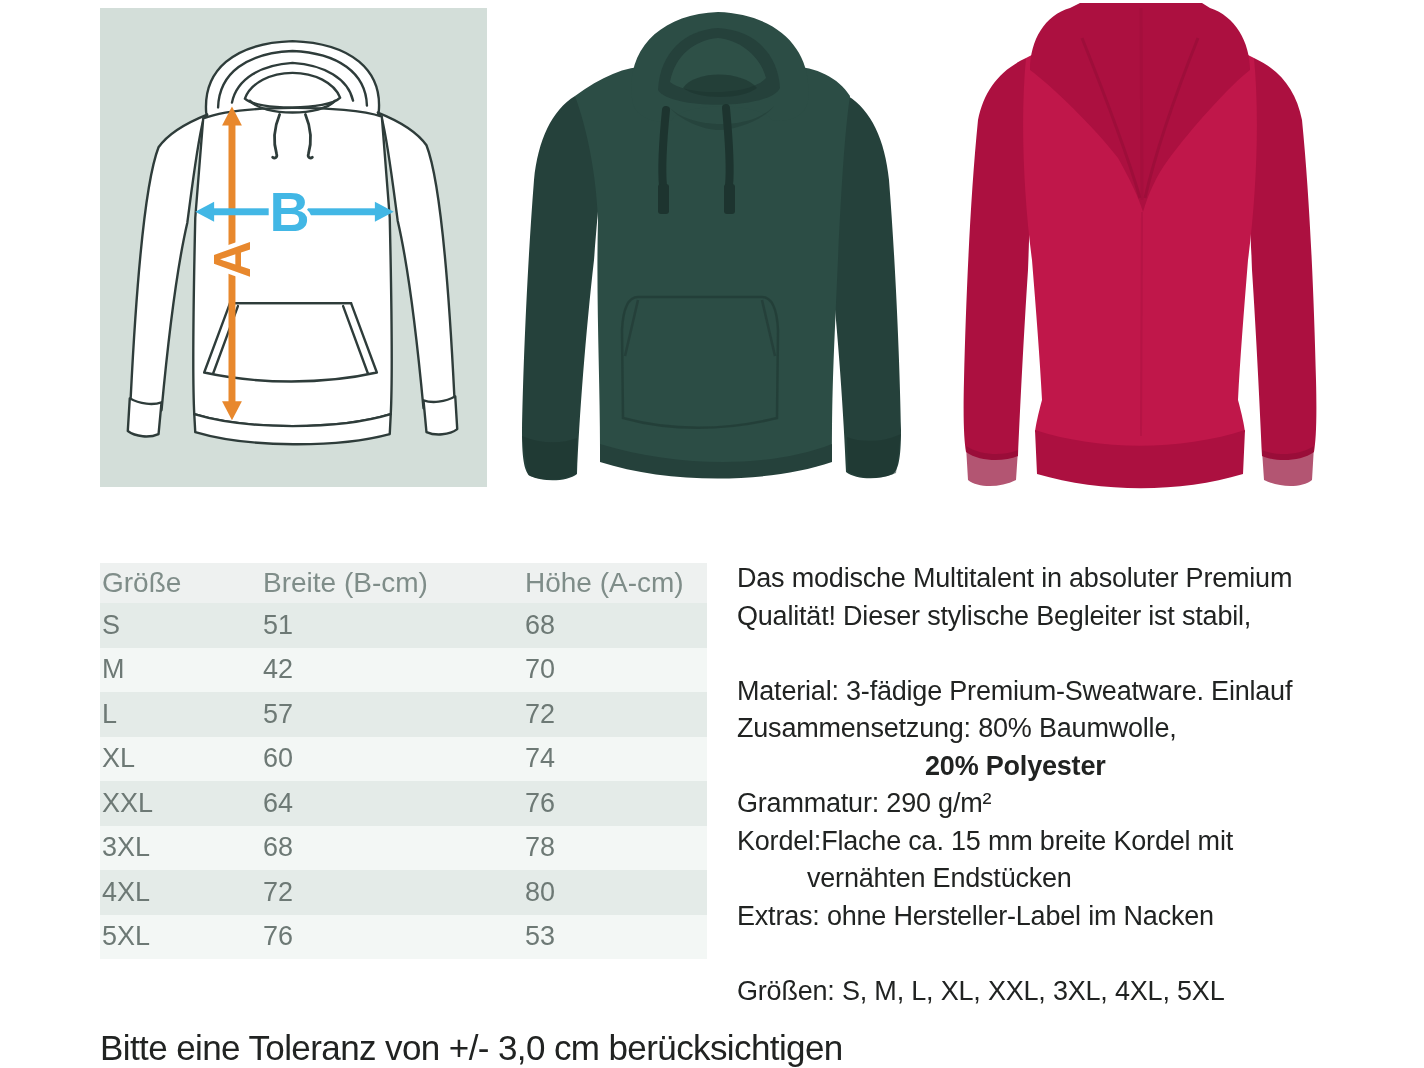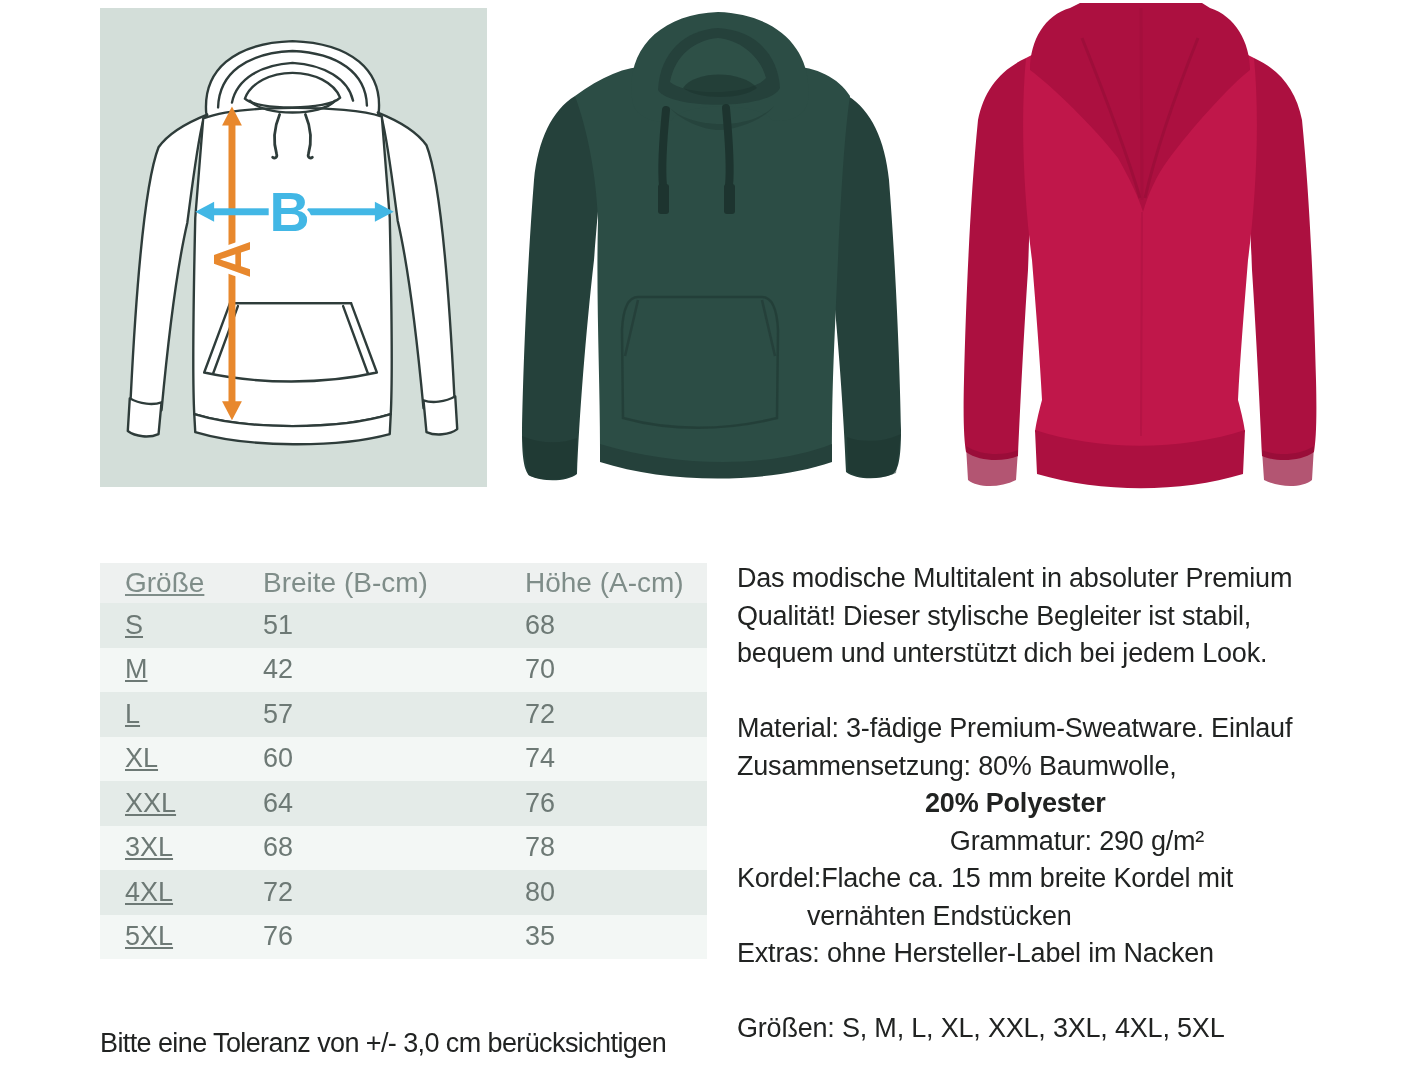--- a/index.html
+++ b/index.html
@@ -19,32 +19,32 @@
   .size-table{position:absolute;left:100px;top:563px;width:607px;border-collapse:collapse;
               table-layout:fixed;}
   .size-table col:nth-child(1){width:163px;}
   .size-table col:nth-child(2){width:262px;}
   .size-table col:nth-child(3){width:182px;}
   .size-table th{height:40px;background:var(--table-header-bg,#eef1f0);
                  color:var(--table-header-text,#7f8d89);font-size:28px;font-weight:400;
                  text-align:left;vertical-align:middle;padding:0;}
   .size-table td{height:44.5px;font-size:27px;color:var(--table-text,#6d7975);
                  vertical-align:middle;padding:0;}
-  .size-table th:first-child,.size-table td:first-child{padding-left:25px;text-decoration:underline;}
+  .size-table th:first-child,.size-table td:first-child{padding-left:2px;}
   .size-table tbody tr:nth-child(odd){background:var(--row-green,#e4ebe8);}
   .size-table tbody tr:nth-child(even){background:var(--row-light,#f3f7f5);}
 
   
   .description{position:absolute;left:737px;top:553px;width:680px;
                color:var(--body-text,#212322);font-size:27px;letter-spacing:-0.2px;}
   .desc-line{height:37.5px;line-height:37.5px;white-space:nowrap;}
 
   
   .tolerance-note{position:absolute;left:100px;top:1028px;
-                  color:var(--body-text,#212322);font-size:27px;letter-spacing:-0.6px;
+                  color:var(--body-text,#212322);font-size:35px;letter-spacing:-0.6px;
                   white-space:nowrap;}
 </style>
 </head>
 <body>
 
 <div class="page">
 
   <div class="diagram-panel">
     <svg viewBox="0 0 390 480">
       <g fill="#ffffff" stroke="var(--sketch-line,#2e3c3a)" stroke-width="2.4" stroke-linecap="round" stroke-linejoin="round">
@@ -192,34 +192,33 @@
           <td>78</td>
         </tr>
         <tr>
           <td>4XL</td>
           <td>72</td>
           <td>80</td>
         </tr>
         <tr>
           <td>5XL</td>
           <td>76</td>
-          <td>35</td>
+          <td>53</td>
         </tr>
       </tbody>
   </table>
 
   <div class="description">
       <div class="desc-line" style="padding-left: 0px; margin-top: 7px;">Das modische Multitalent in absoluter Premium</div>
       <div class="desc-line" style="padding-left: 0px;">Qualität! Dieser stylische Begleiter ist stabil,</div>
-      <div class="desc-line" style="padding-left: 0px;">bequem und unterstützt dich bei jedem Look.</div>
       <div class="desc-line" style="padding-left: 0px;">&nbsp;</div>
       <div class="desc-line" style="padding-left: 0px;">Material: 3-fädige Premium-Sweatware. Einlauf</div>
       <div class="desc-line" style="padding-left: 0px;">Zusammensetzung: 80% Baumwolle,</div>
       <div class="desc-line" style="padding-left: 188px; font-weight: bold;">20% Polyester</div>
-      <div class="desc-line" style="padding-left: 0px; text-align: center;">Grammatur: 290 g/m²</div>
+      <div class="desc-line" style="padding-left: 0px;">Grammatur: 290 g/m²</div>
       <div class="desc-line" style="padding-left: 0px;">Kordel:Flache ca. 15 mm breite Kordel mit</div>
       <div class="desc-line" style="padding-left: 70px;">vernähten Endstücken</div>
       <div class="desc-line" style="padding-left: 0px;">Extras: ohne Hersteller-Label im Nacken</div>
       <div class="desc-line" style="padding-left: 0px;">&nbsp;</div>
       <div class="desc-line" style="padding-left: 0px;">Größen: S, M, L, XL, XXL, 3XL, 4XL, 5XL</div>
     </div>
 
   <div class="tolerance-note">Bitte eine Toleranz von +/- 3,0 cm berücksichtigen</div>
 
 </div>

